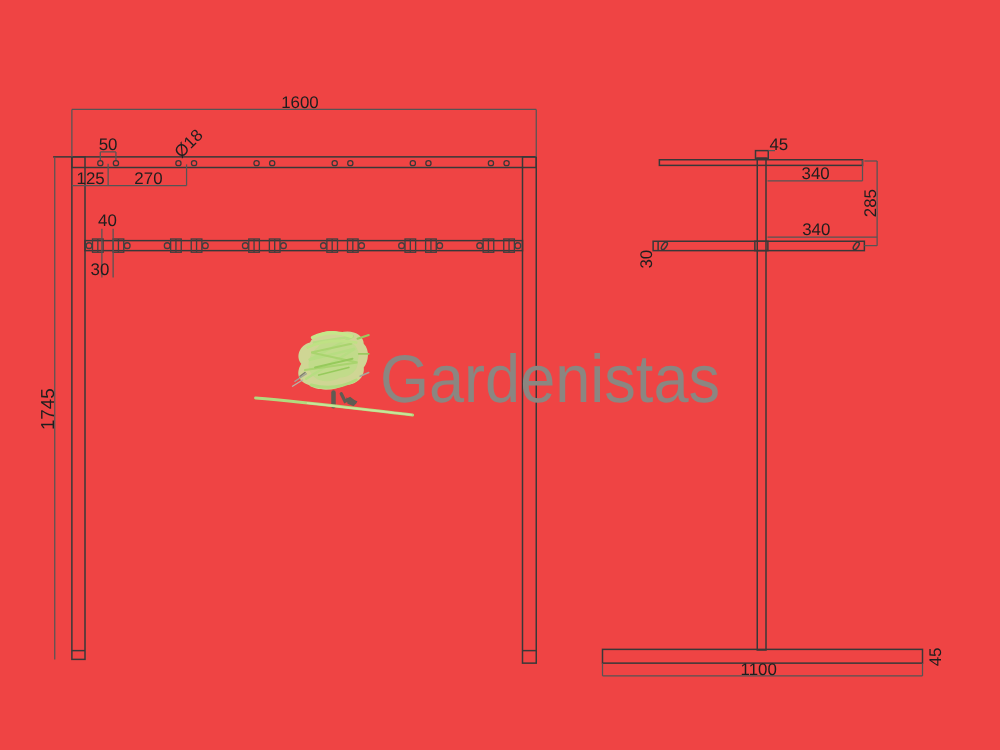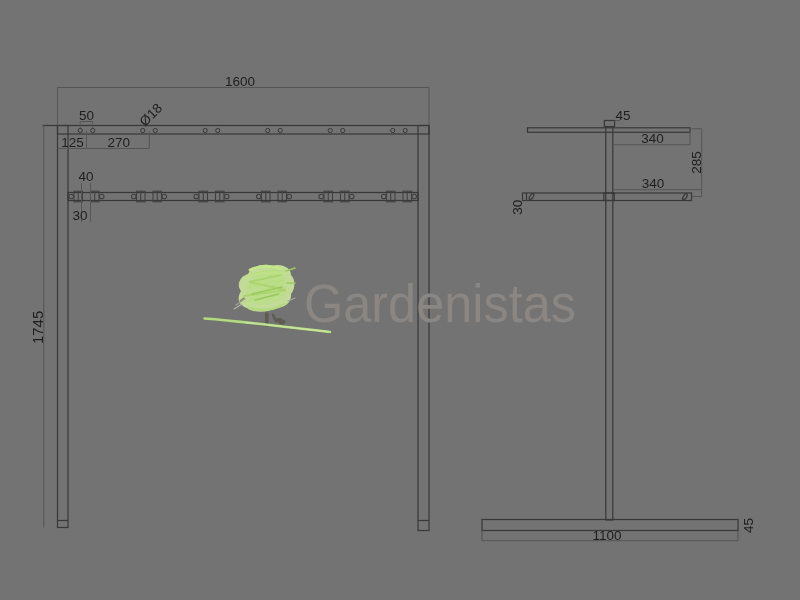--- a/index.html
+++ b/index.html
@@ -1,16 +1,16 @@
 <!DOCTYPE html>
 <html><head>
 <meta charset="utf-8">
 <style>
   html,body{margin:0;padding:0;background:#ffffff;}
-  #page{position:relative;width:800px;height:600px;background:#737373;overflow:hidden;
+  #page{position:relative;width:800px;height:600px;background:#ef4444;overflow:hidden;
         font-family:"Liberation Sans", sans-serif;}
   svg{position:absolute;left:0;top:0;}
   text{font-family:"Liberation Sans", sans-serif;fill:#1e1e1e;}
 </style>
 </head>
 <body>
 <div id="page">
 <svg width="800" height="600" viewBox="0 0 800 600">
   <g fill="none" stroke="#383838" stroke-width="1.2">
 

